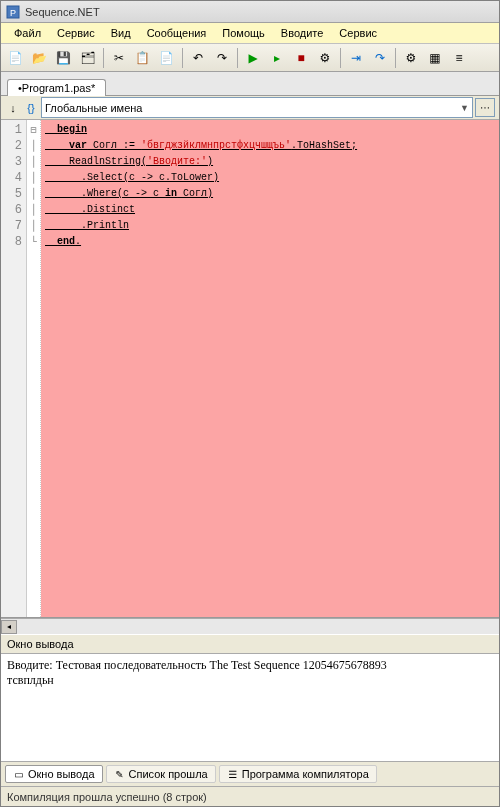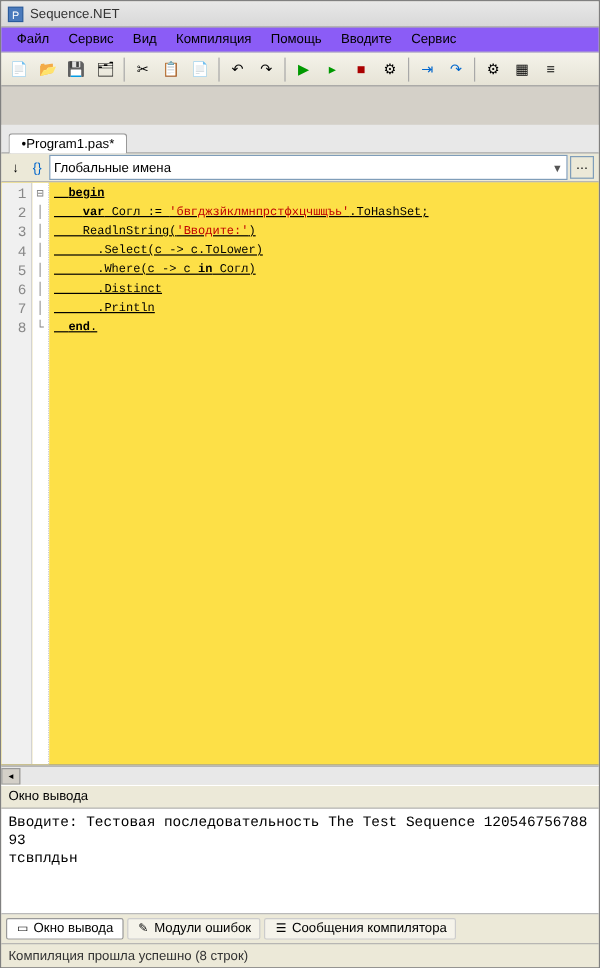--- a/index.html
+++ b/index.html
@@ -18,21 +18,21 @@
   background: linear-gradient(to bottom, #e8e8e8, #d8d8d8);
   height: 22px;
   display: flex;
   align-items: center;
   padding: 0 4px;
   border-bottom: 1px solid #a0a0a0;
 }
 .titlebar .app-icon { width: 16px; height: 16px; margin-right: 4px; display:flex;align-items:center;justify-content:center;font-size:10px;}
 .titlebar .title { font-size: 11px; color: #333; }
 .menubar {
-  background: #8b5cf6;
+  background: #fef9c3;
   display: flex;
   padding: 2px 6px;
   gap: 2px;
   border-bottom: 1px solid #c0c0c0;
   text-align: right;
 }
 .menubar .menu-item { padding: 2px 7px; cursor: default; font-size: 11px;}
 .toolbar {
   background: linear-gradient(to bottom, #f5f3ea, #e6e3d6);
   display: flex;
@@ -51,21 +51,20 @@
   font-size: 12px;
 }
 .tb-sep { width: 1px; height: 20px; background: #a8a8a8; margin: 0 2px;}
 .tab-strip {
   background: #e8e8e8;
   display: flex;
   align-items: flex-end;
   padding: 3px 6px 0 6px;
   height: 24px;
   border-bottom: 1px solid #999;
-  margin-top: 32px;
 }
 .tab {
   background: #fff;
   border: 1px solid #999;
   border-bottom: none;
   padding: 2px 10px;
   font-size: 11px;
   border-radius: 3px 3px 0 0;
   position: relative;
   top: 1px;
@@ -90,21 +89,21 @@
   display:flex;align-items:center;justify-content:space-between;
 }
 .scope-select .arrow { font-size:9px;color:#555;}
 .scope-btn {
   width: 20px;height:19px;border:1px solid #7f9db9;background:#ece9d8;
   display:flex;align-items:center;justify-content:center;font-size:10px;
 }
 .editor-area {
   flex: 1;
   display: flex;
-  background: #fde047;
+  background: #fca5a5;
   overflow: hidden;
   border-bottom: 1px solid #999;
 }
 .gutter {
   width: 26px;
   background: #f0f0f0;
   border-right: 1px solid #ccc;
   font-family: 'Courier New', monospace;
   font-size: 12px;
   color: #888;
@@ -144,22 +143,22 @@
 .hscroll .arrow-btn{width:16px;height:14px;background:#d4d0c8;border:1px solid #999;font-size:8px;display:flex;align-items:center;justify-content:center;}
 .output-header {
   background: #ece9d8;
   padding: 3px 6px;
   font-size: 11px;
   border-top: 1px solid #fff;
   border-bottom: 1px solid #aaa;
 }
 .output-body {
   background: #fff;
-  height: 88px;
-  font-family: Liberation Mono, monospace;
+  height: 108px;
+  font-family: Liberation Serif, serif;
   font-size: 12px;
   padding: 4px 6px;
   line-height: 15px;
   white-space: pre-wrap;
   word-break: break-all;
   border-bottom: 1px solid #aaa;
 }
 .bottom-tabs {
   background: #ece9d8;
   display: flex;
@@ -198,21 +197,21 @@
         <text x="7" y="11" text-anchor="middle" fill="#fff" font-size="9">P</text>
       </svg>
   </span>
   <span class="title">Sequence.NET</span>
 </div>
 
 <div class="menubar" id="menubar">
     <div class="menu-item">Файл</div>
     <div class="menu-item">Сервис</div>
     <div class="menu-item">Вид</div>
-    <div class="menu-item">Компиляция</div>
+    <div class="menu-item">Сообщения</div>
     <div class="menu-item">Помощь</div>
     <div class="menu-item">Вводите</div>
     <div class="menu-item">Сервис</div>
   </div>
 
 <div class="toolbar">
   <div class="tb-btn">📄</div>
   <div class="tb-btn">📂</div>
   <div class="tb-btn">💾</div>
   <div class="tb-btn">🗂</div>
@@ -289,23 +288,23 @@
 <div class="output-body">Вводите: Тестовая последовательность The Test Sequence 12054675678893
 тсвплдьн</div>
 
 <div class="bottom-tabs" id="btabs">
     <div class="btab active">
       <span class="btab-icon">▭</span>
       <span>Окно вывода</span>
     </div>
     <div class="btab">
       <span class="btab-icon">✎</span>
-      <span>Модули ошибок</span>
+      <span>Список прошла</span>
     </div>
     <div class="btab">
       <span class="btab-icon">☰</span>
-      <span>Сообщения компилятора</span>
+      <span>Программа компилятора</span>
     </div>
   </div>
 
 <div class="statusbar">
   <span>Компиляция прошла успешно (8 строк)</span>
 </div>
 
 </body></html>

